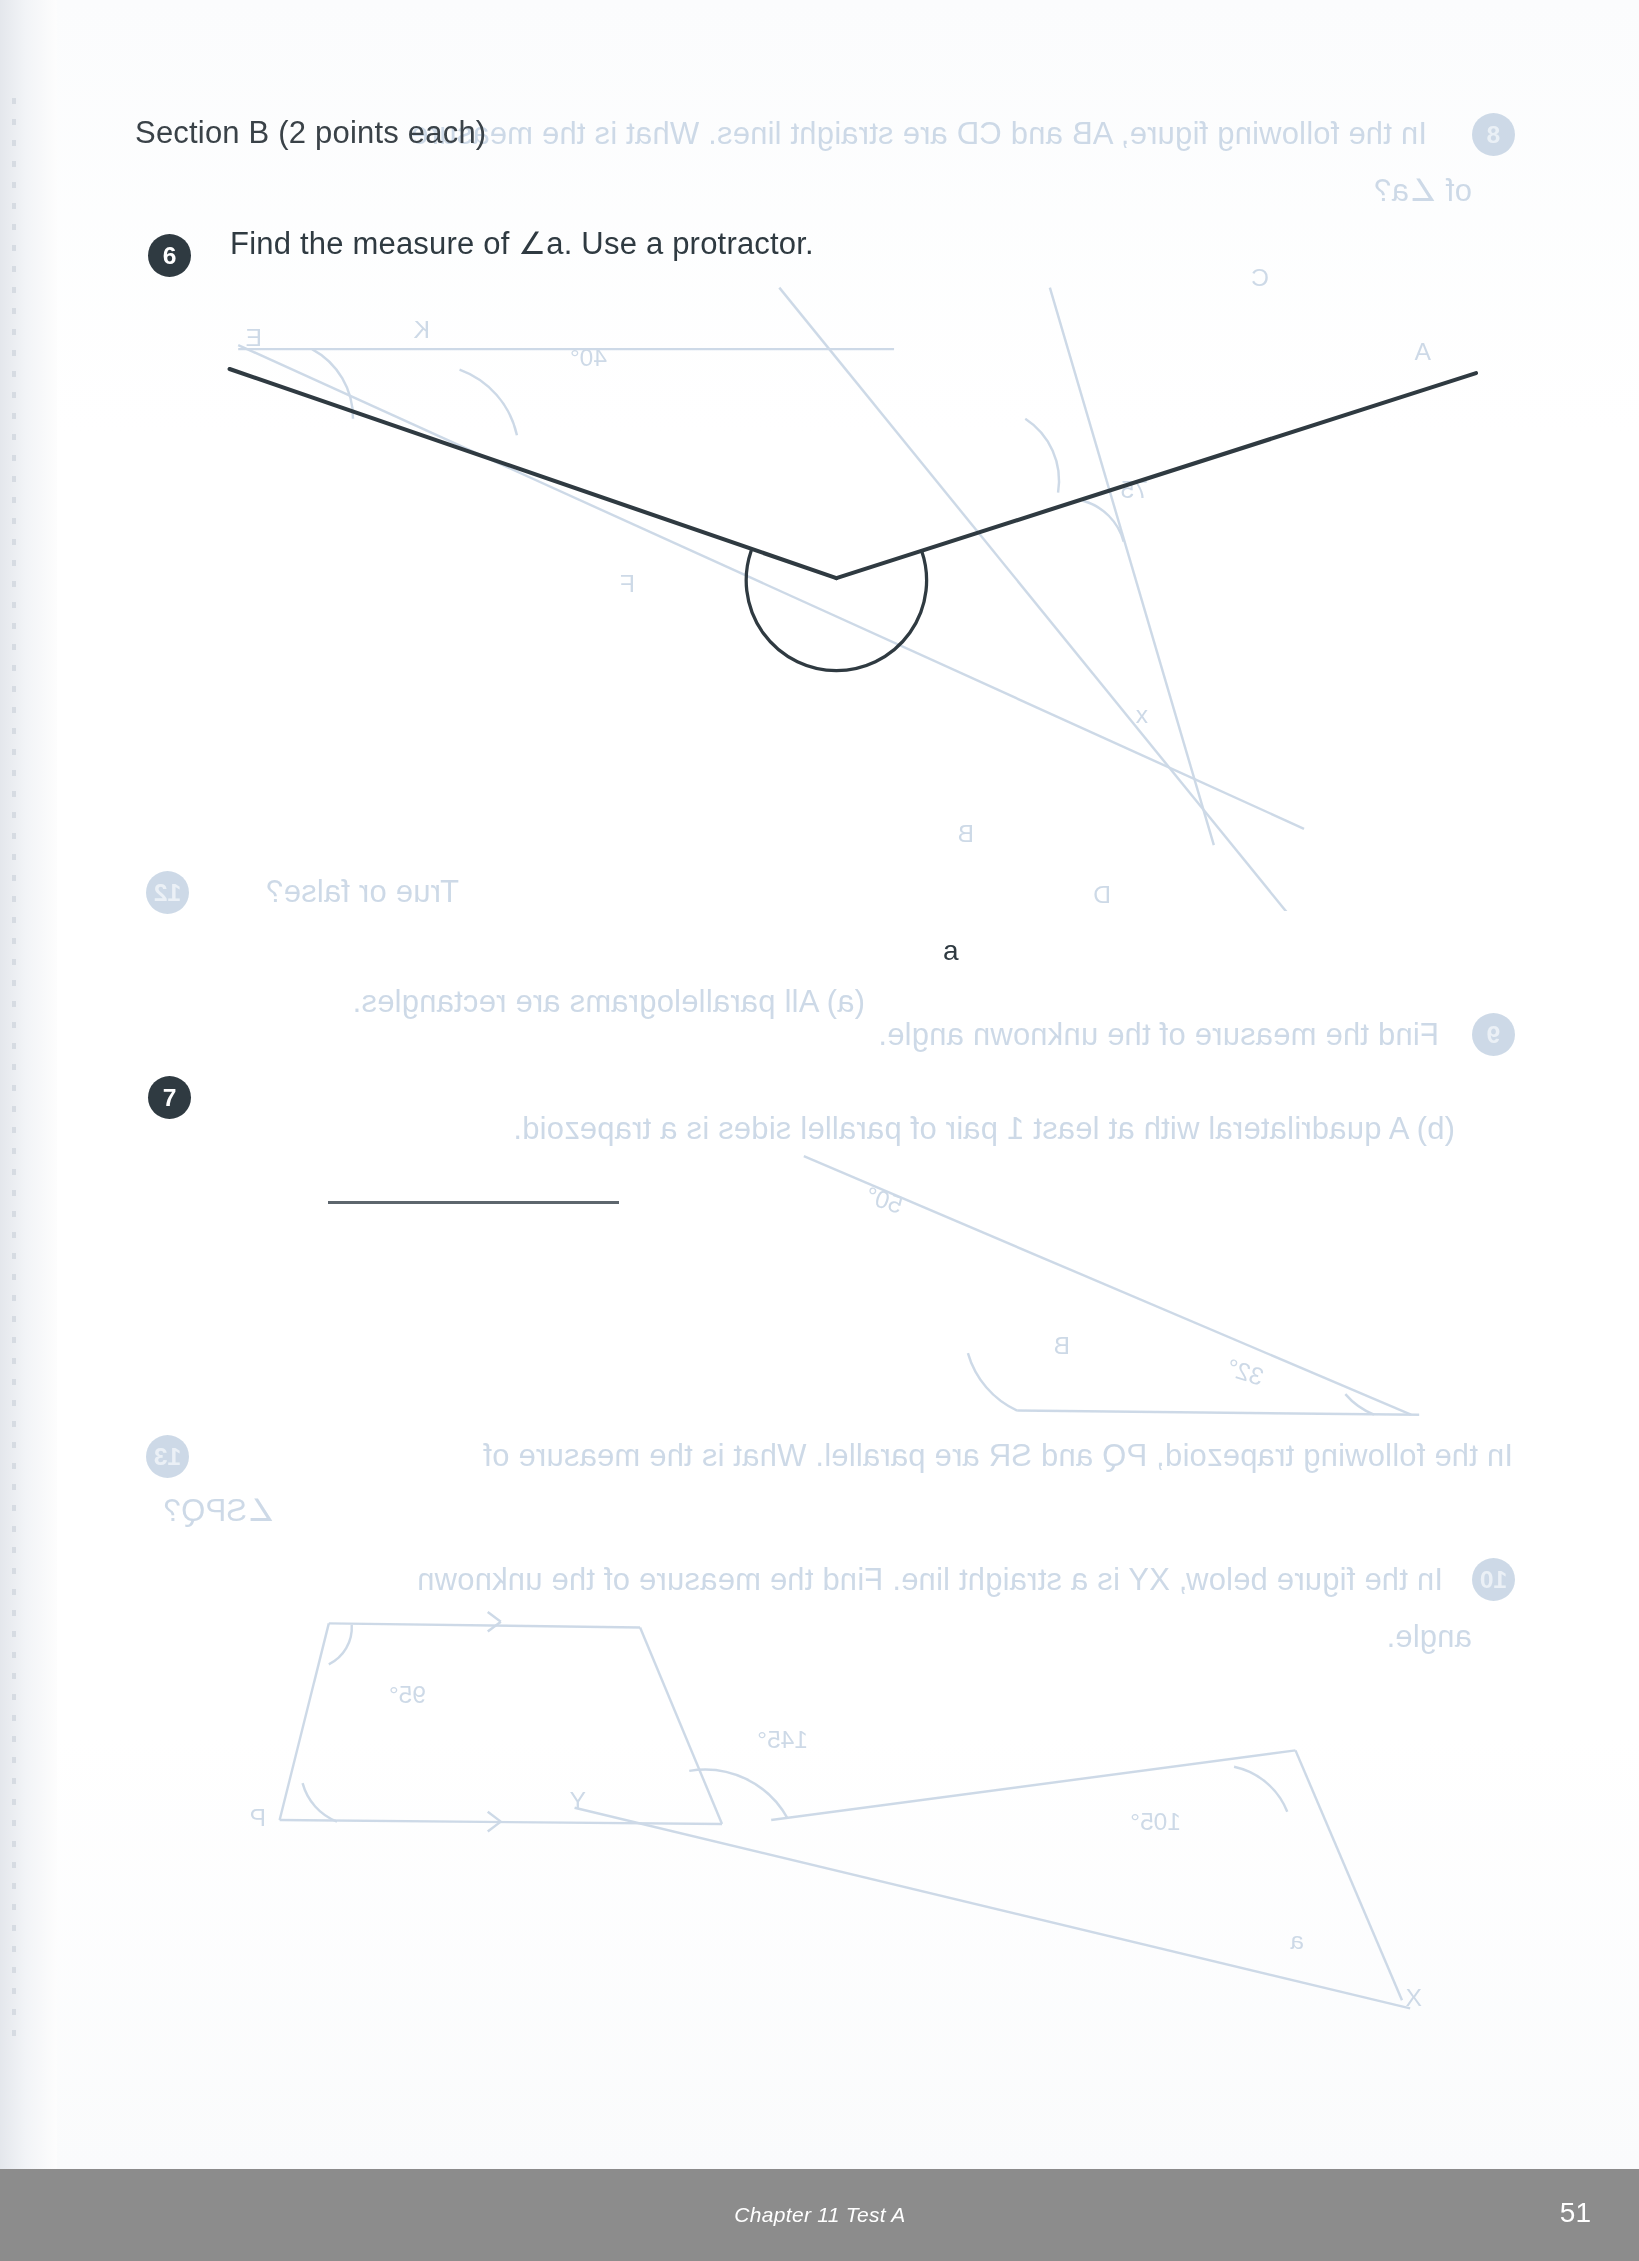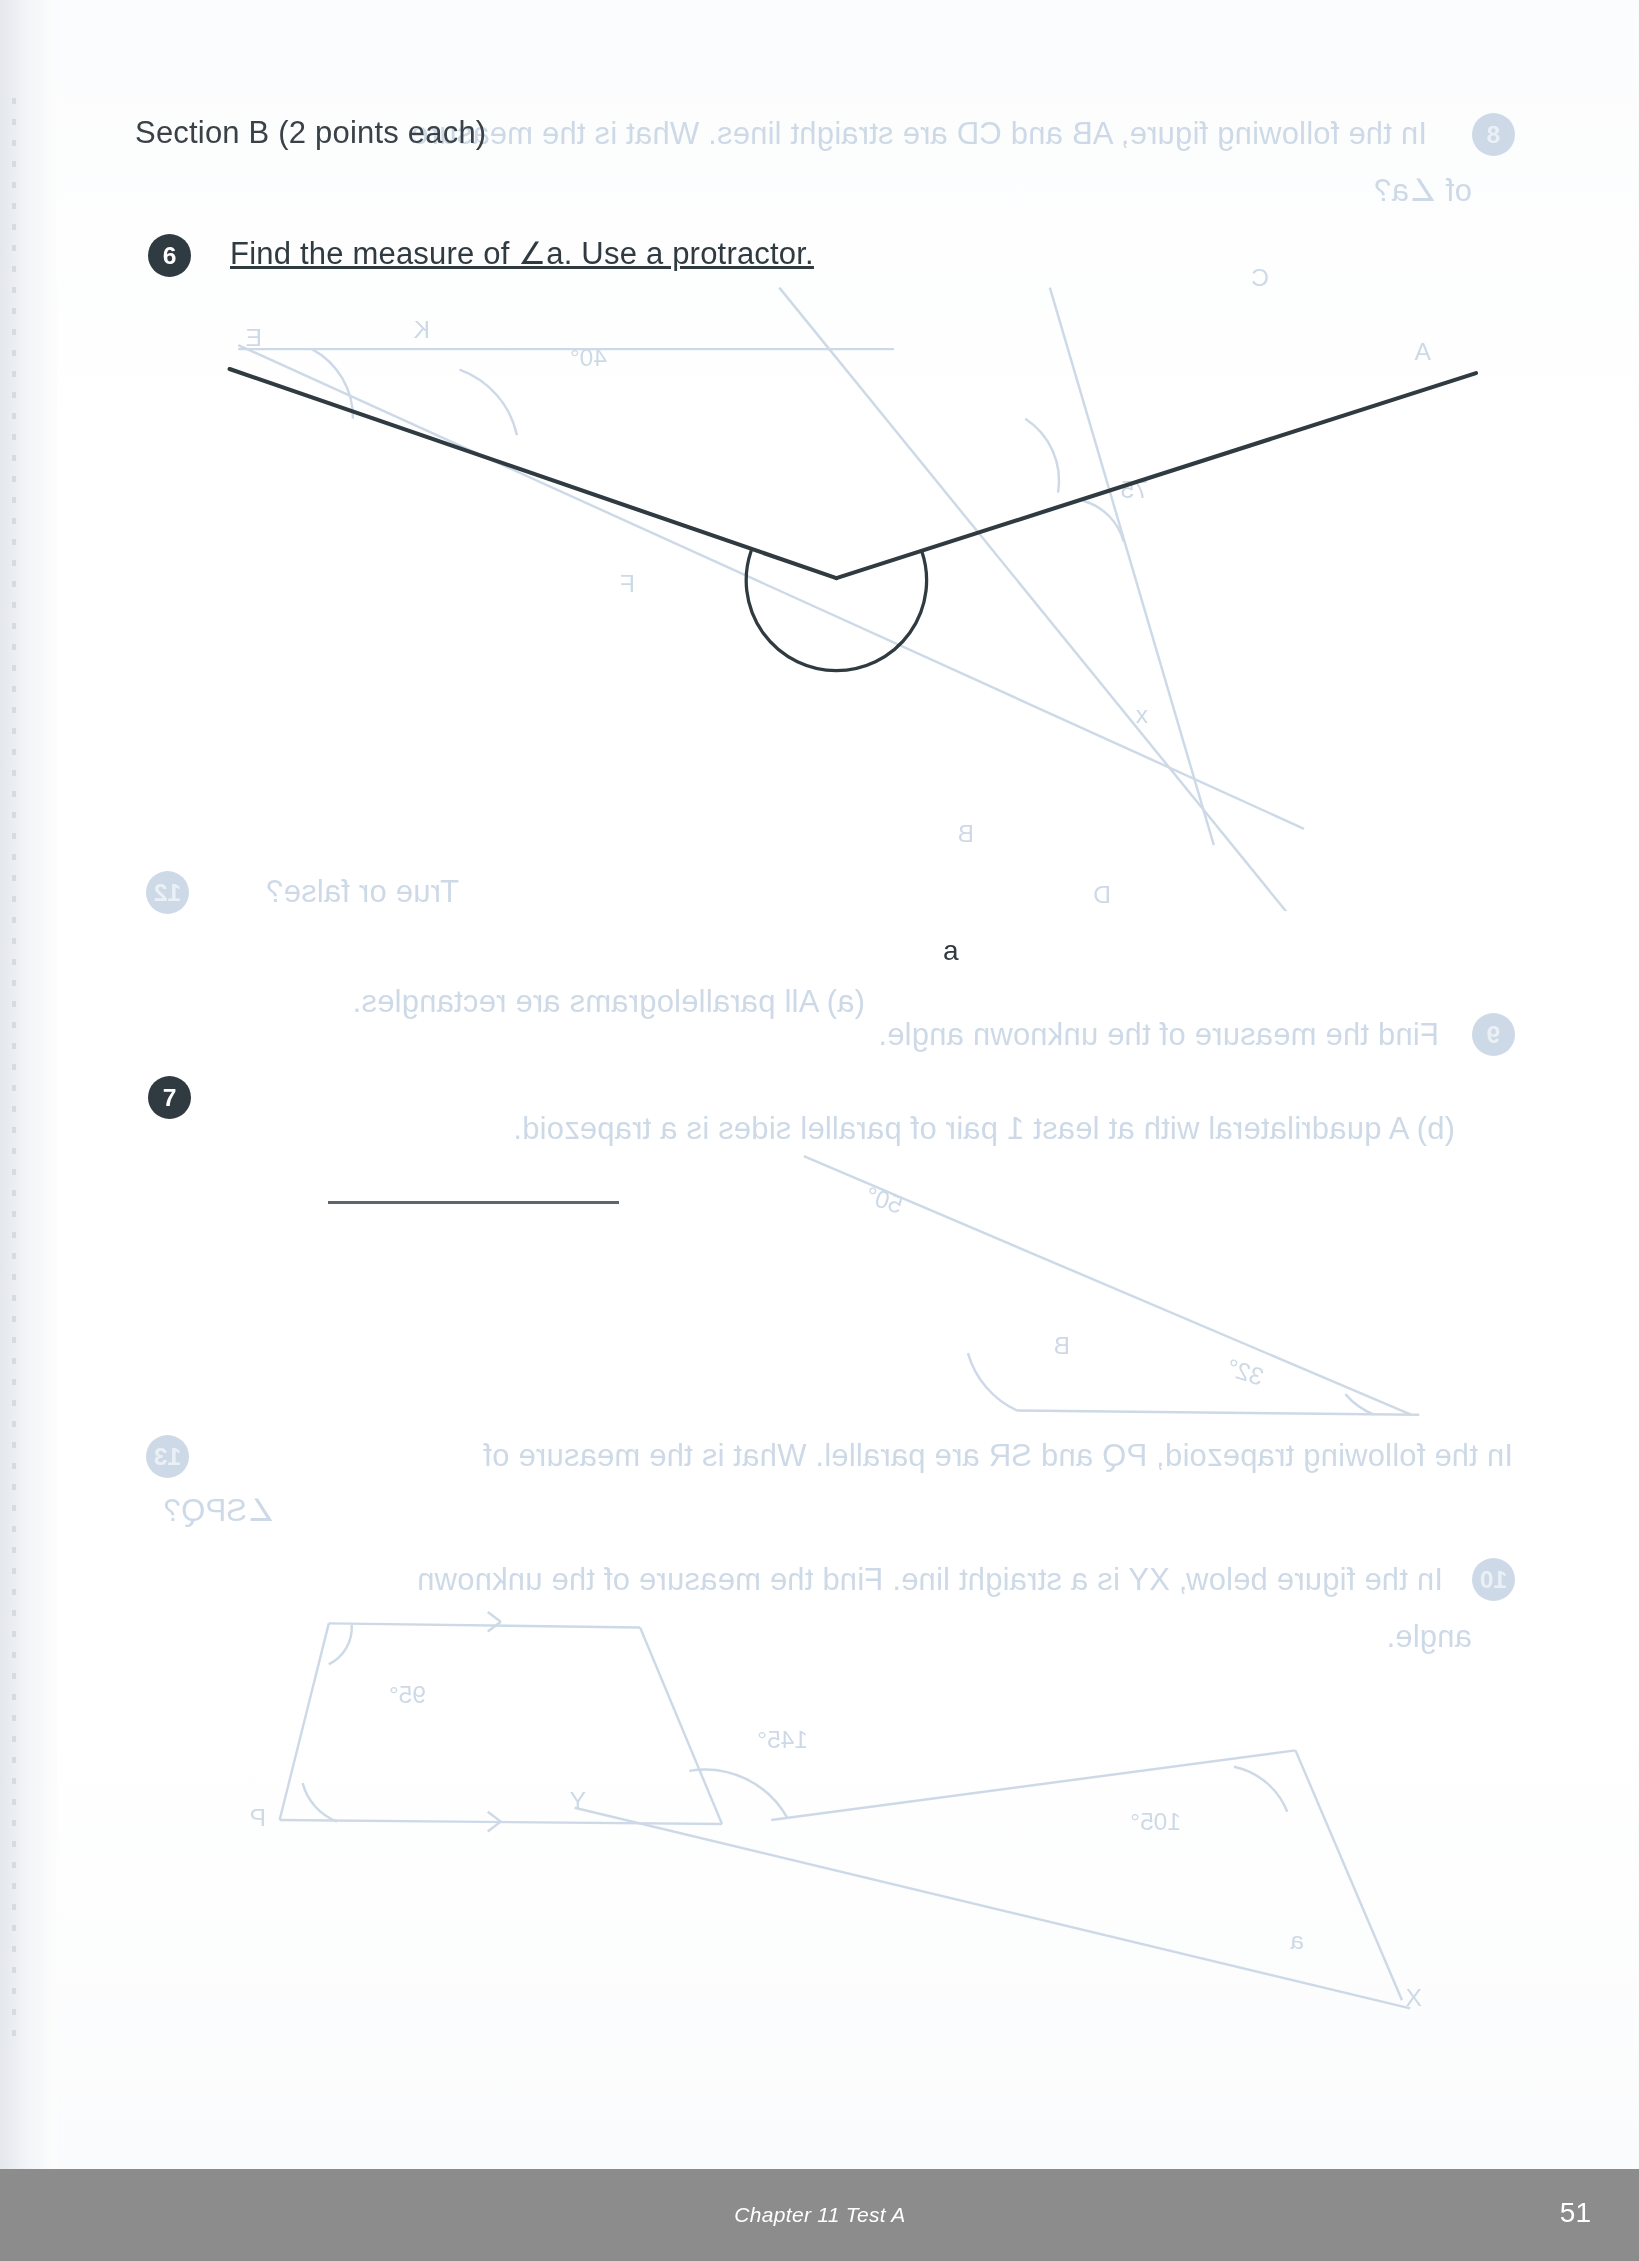--- a/index.html
+++ b/index.html
@@ -89,21 +89,21 @@
     justify-content: center;
   }
   .qtext {
     position: absolute;
     font-size: 31px;
     color: #2f3a41;
     letter-spacing: 0.2px;
   }
 
   #q6-num { left: 148px; top: 234px; }
-  #q6-text { left: 230px; top: 235px; text-decoration: underline; }
+  #q6-text { left: 230px; top: 225px; }
   #q7-num { left: 148px; top: 1076px; }
   #q7-text { left: 230px; top: 1077px; }
 
   
   #q7-rule {
     position: absolute;
     left: 328px; top: 1201px;
     width: 291px; height: 2.5px;
     background: #5d666d;
   }

